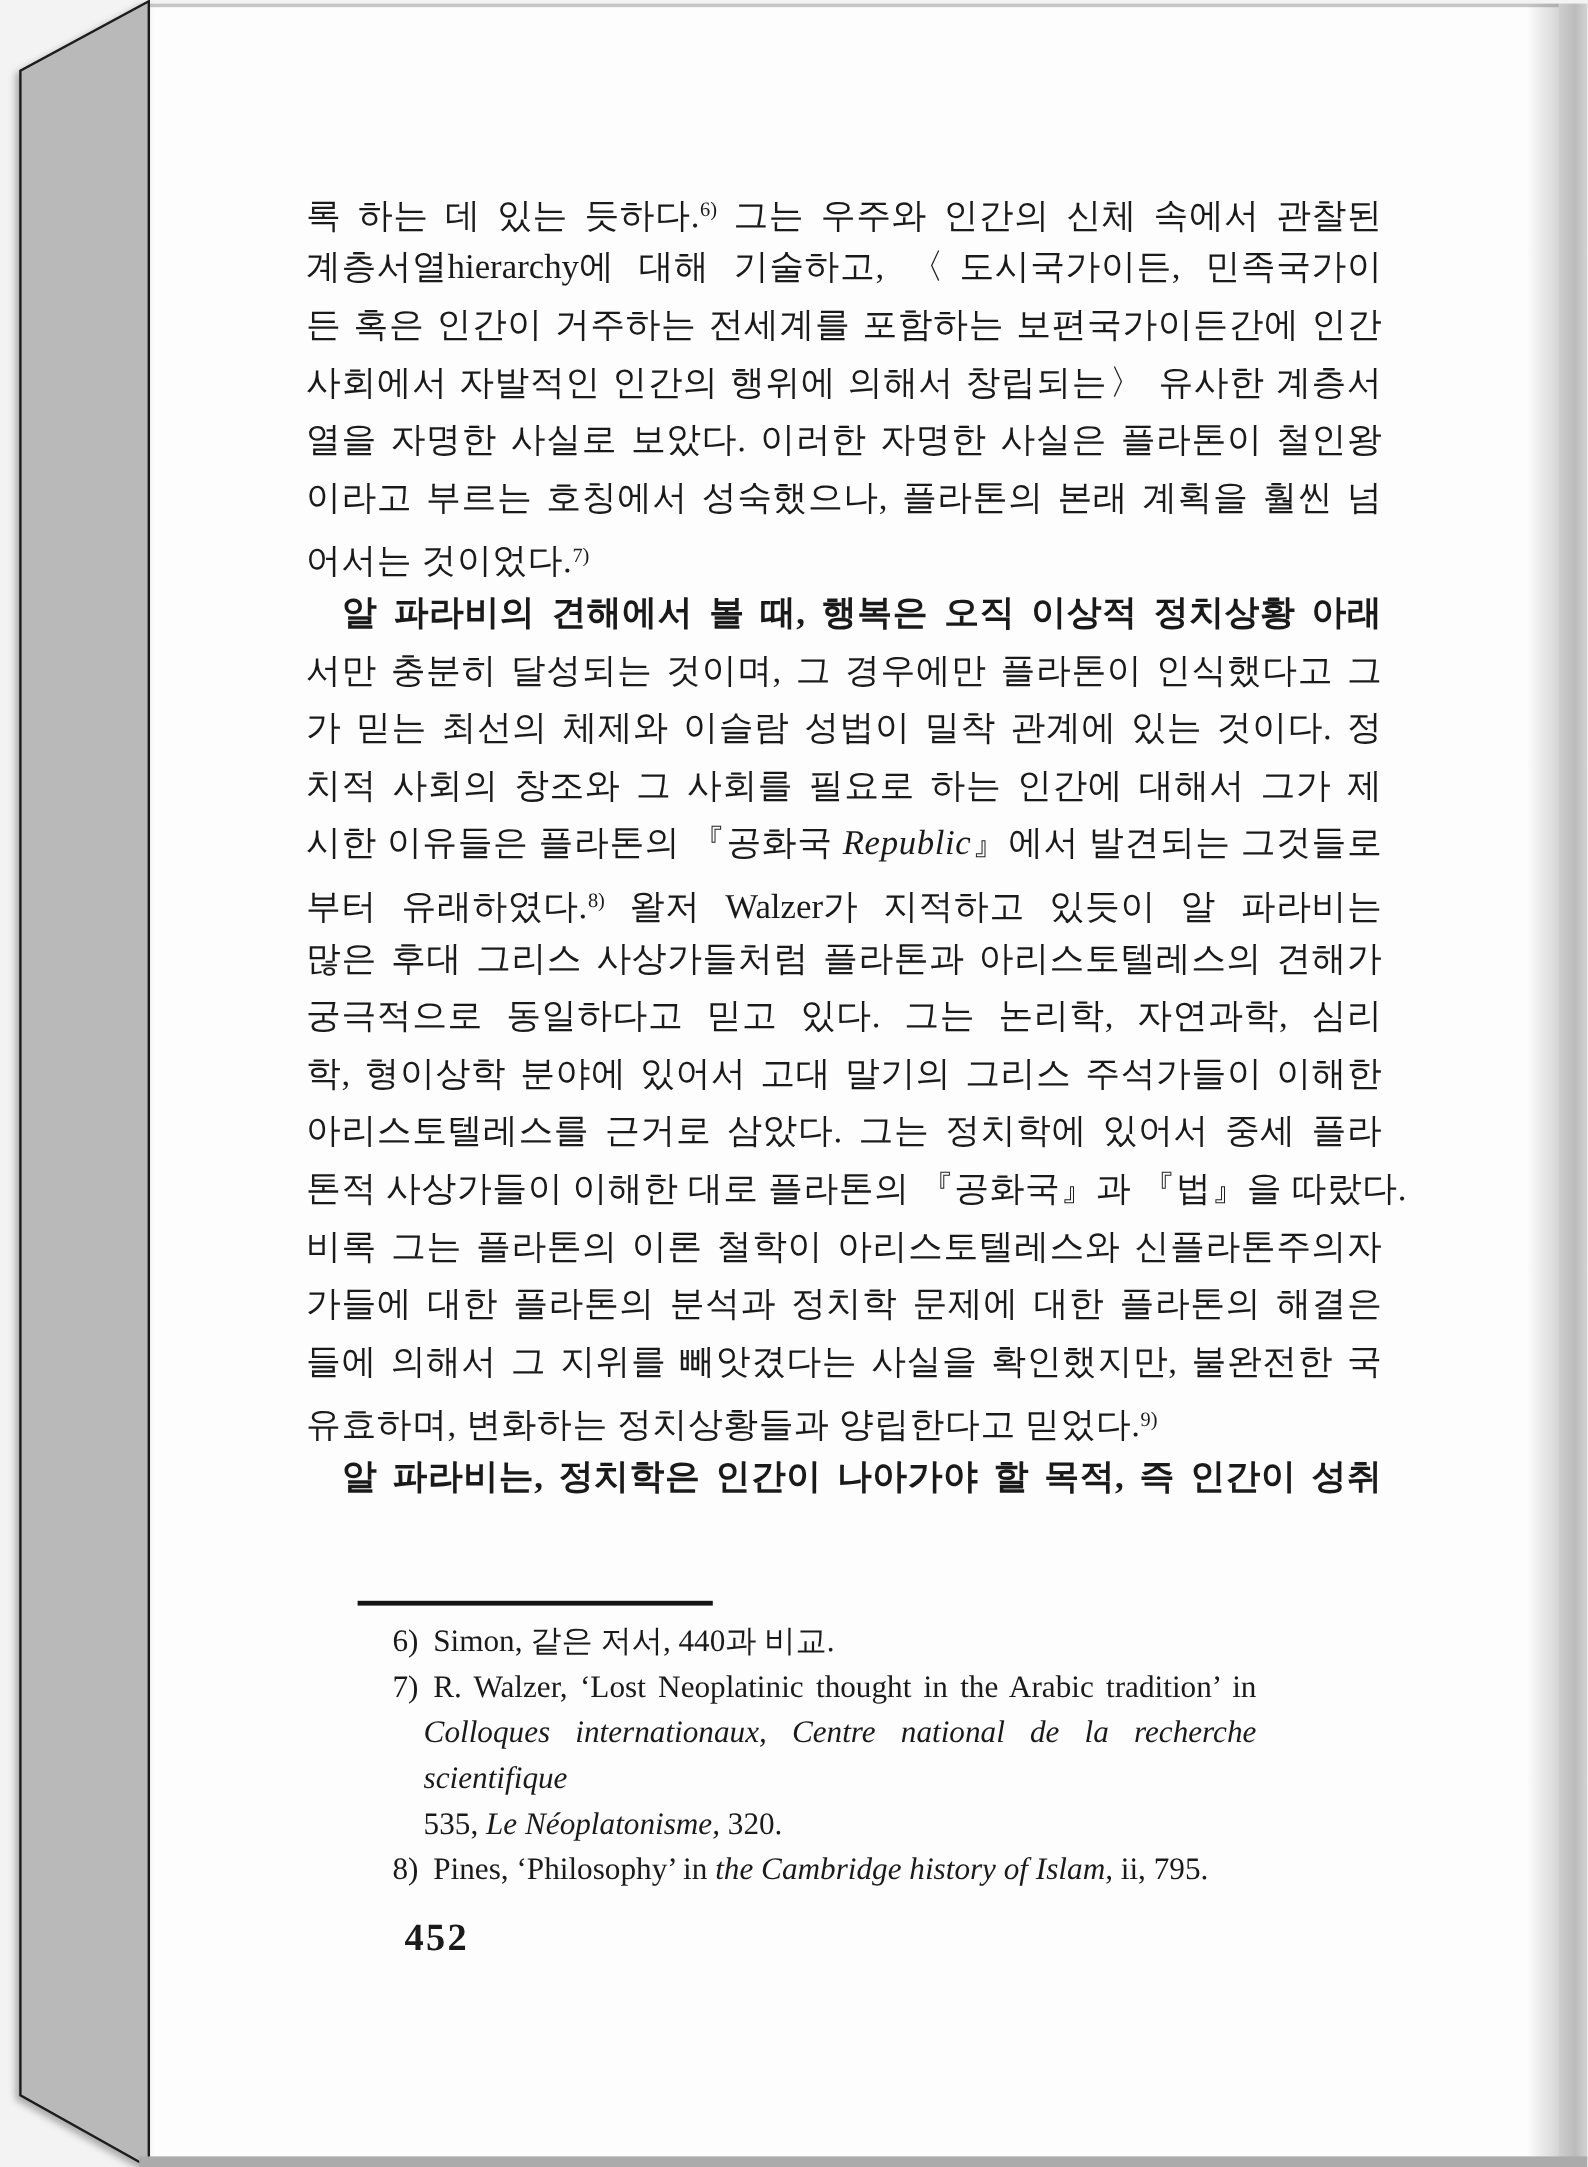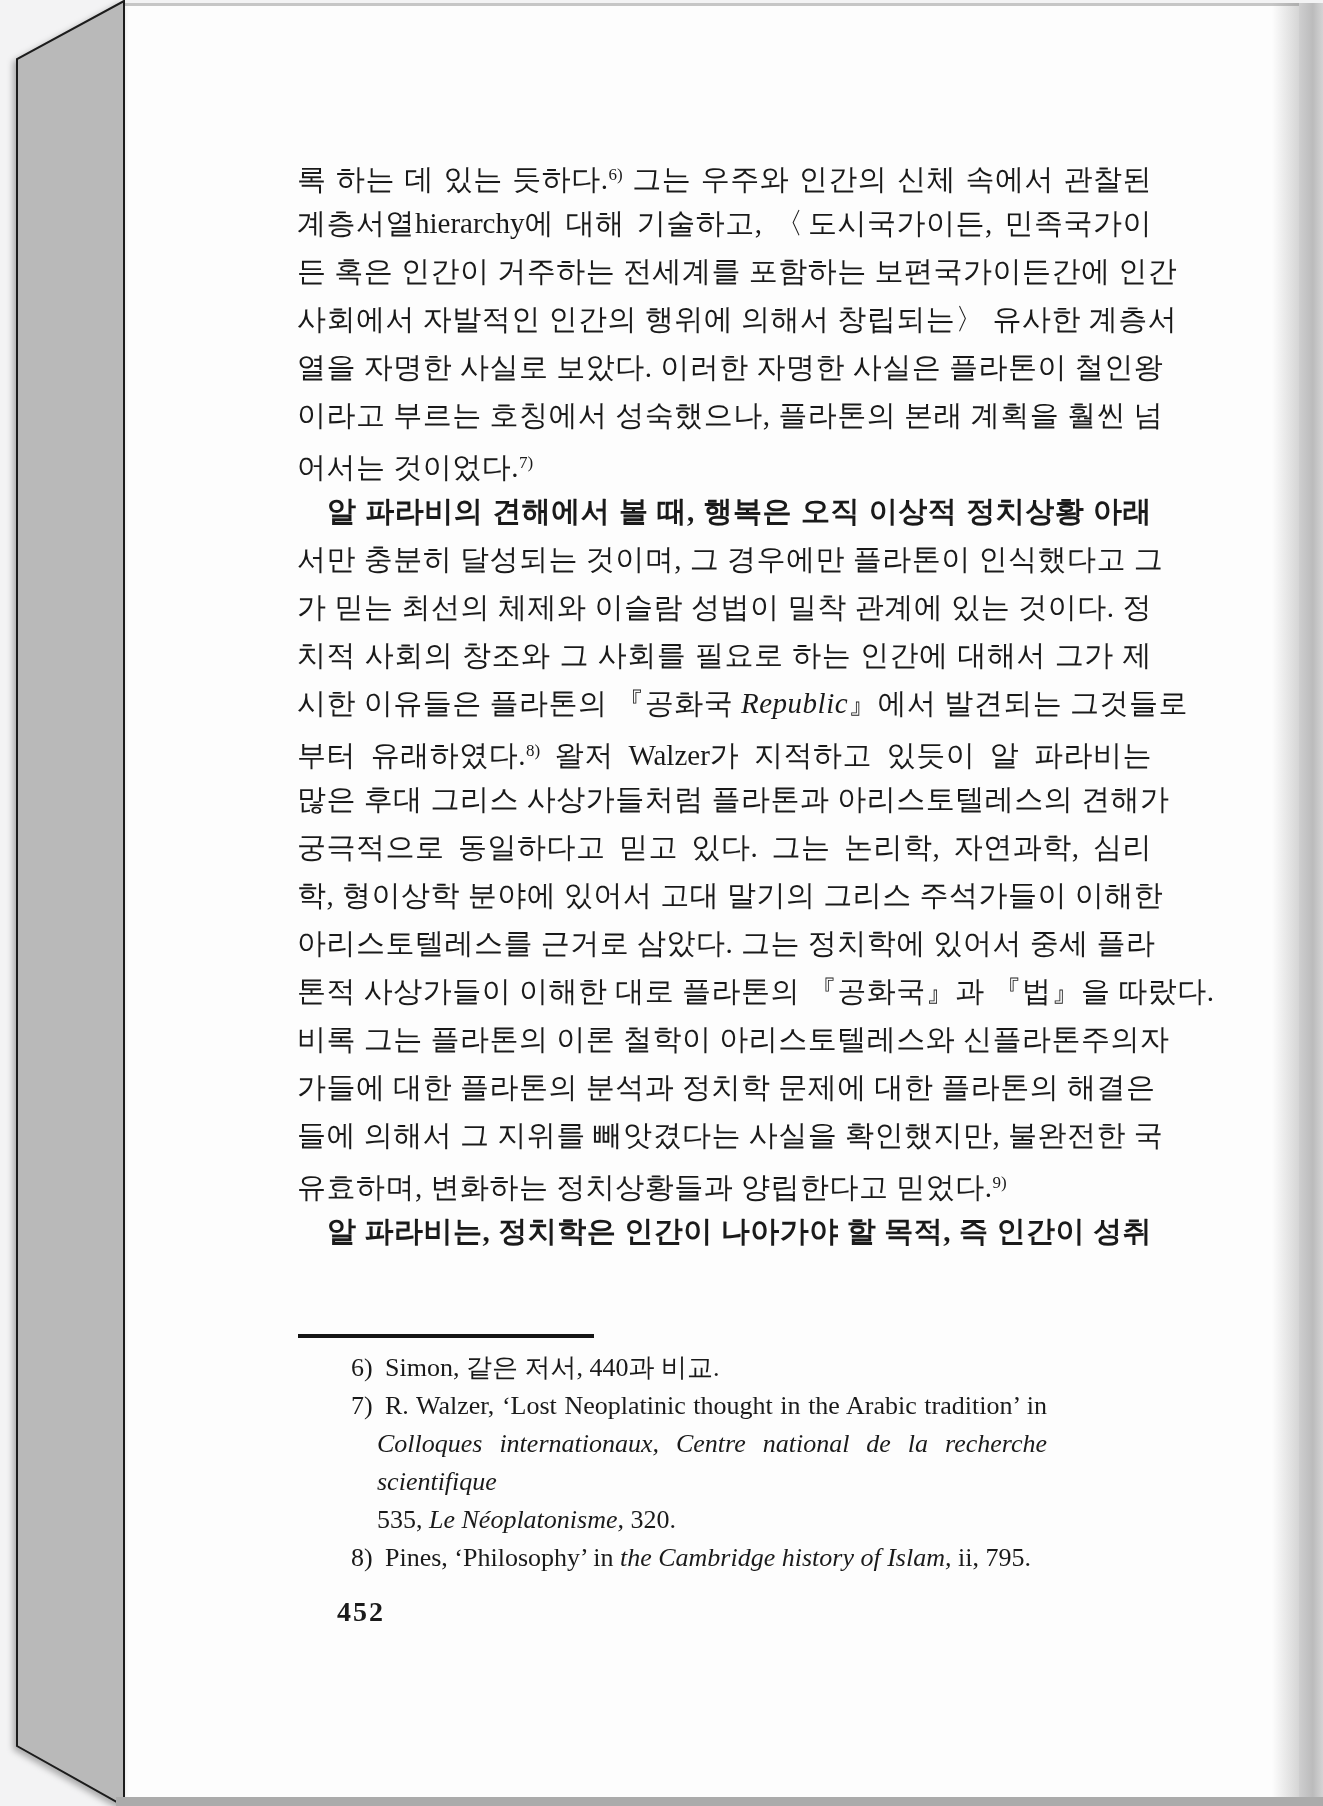--- a/index.html
+++ b/index.html
@@ -22,42 +22,42 @@
     background:#ababab;
   }
   .spine-svg { position:absolute; left:0; top:0; }
   .body-text {
     position:absolute; left:255px; top:151px; width:897px;
     font-size:29px; letter-spacing:0.5px;
   }
   .bline {
     height:48px; line-height:48px;
     text-align:justify; text-align-last:justify;
-    overflow:visible; white-space:nowrap;margin-left:42px;
+    overflow:visible; white-space:nowrap;
   }
   .bline.no-just { text-align:right; text-align-last:left; }
   .bline.indent { text-indent:30px;font-weight:bold; }
   .sup { font-size:17px; vertical-align:9px; letter-spacing:0; }
   .it { font-style:italic; }
   .latin { letter-spacing:0; }
   .fn-rule {
     position:absolute; left:298px; top:1334px; width:296px; height:4px;
     background:#151515;
   }
   .footnotes {
     position:absolute; left:327px; top:1349px; width:720px;
     font-size:26px;
   }
-  .fl { line-height:38px; min-height:38px;margin-left:24px; }
+  .fl { line-height:38px; min-height:38px; }
   .fl .mk { display:inline-block; min-width:34px; }
   .fl.cont { padding-left:26px; }
   .fl.just { text-align:justify; text-align-last:justify; }
   .pagenum {
     position:absolute; left:337px; top:1596px;
-    font-size:28px; font-weight:bold; letter-spacing:2px;
+    font-size:32px; font-weight:bold; letter-spacing:2px;
   }
 </style>
 </head>
 <body>
 
 <div class="canvas">
 
   <div class="page"></div>
 
   <svg class="spine-svg" width="135" height="1806" viewBox="0 0 135 1806">

